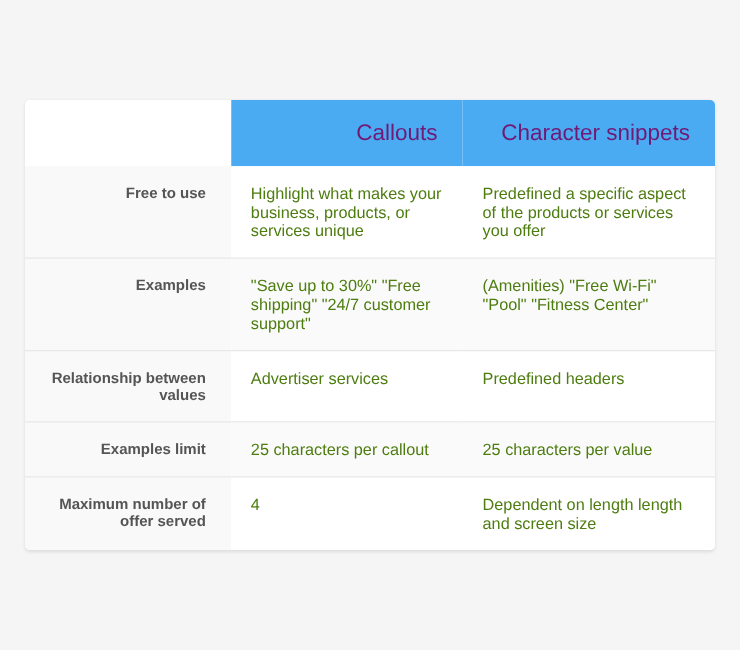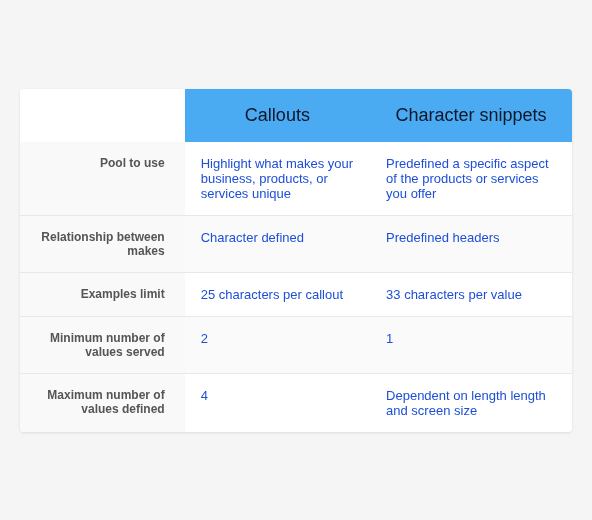--- a/index.html
+++ b/index.html
@@ -26,24 +26,24 @@
       box-shadow: 0 1px 3px rgba(0,0,0,0.1);
     }
 
     table {
       width: 100%;
       border-collapse: collapse;
     }
 
     thead tr th {
       padding: 16px 20px;
-      text-align: center;
+      text-align: right;
       font-size: 18px;
       font-weight: 500;
-      color: #0f172a;
+      color: #701a75;
       vertical-align: top;
     }
 
     th.col-label {
       background: white;
       width: 175px;
     }
 
     th.col-callouts {
       background: #4AABF2;
@@ -51,21 +51,21 @@
     }
 
     th.col-snippets {
       background: #4AABF2;
       width: 217px;
     }
 
     tbody tr td {
       padding: 14px 16px;
       font-size: 13px;
-      color: #1d4ed8;
+      color: #4d7c0f;
       vertical-align: top;
       border-bottom: 1px solid #e8e8e8;
     }
 
     tbody tr:last-child td {
       border-bottom: none;
     }
 
     td.row-label {
       font-weight: bold;
@@ -99,39 +99,39 @@
   <table>
     <thead>
       <tr>
         <th class="col-label"></th>
         <th class="col-callouts">Callouts</th>
         <th class="col-snippets">Character snippets</th>
       </tr>
     </thead>
     <tbody id="table-body">
     <tr>
-          <td class="row-label">Pool to use</td>
+          <td class="row-label">Free to use</td>
           <td class="col-callouts-data">Highlight what makes your business, products, or services unique</td>
           <td class="col-snippets-data">Predefined a specific aspect of the products or services you offer</td>
         </tr>
         <tr>
-          <td class="row-label">Relationship between makes</td>
-          <td class="col-callouts-data">Character defined</td>
+          <td class="row-label">Examples</td>
+          <td class="col-callouts-data">"Save up to 30%" "Free shipping" "24/7 customer support"</td>
+          <td class="col-snippets-data">(Amenities) "Free Wi-Fi" "Pool" "Fitness Center"</td>
+        </tr>
+        <tr>
+          <td class="row-label">Relationship between values</td>
+          <td class="col-callouts-data">Advertiser services</td>
           <td class="col-snippets-data">Predefined headers</td>
         </tr>
         <tr>
           <td class="row-label">Examples limit</td>
           <td class="col-callouts-data">25 characters per callout</td>
-          <td class="col-snippets-data">33 characters per value</td>
+          <td class="col-snippets-data">25 characters per value</td>
         </tr>
         <tr>
-          <td class="row-label">Minimum number of values served</td>
-          <td class="col-callouts-data">2</td>
-          <td class="col-snippets-data">1</td>
-        </tr>
-        <tr>
-          <td class="row-label">Maximum number of values defined</td>
+          <td class="row-label">Maximum number of offer served</td>
           <td class="col-callouts-data">4</td>
           <td class="col-snippets-data">Dependent on length length and screen size</td>
         </tr>
       </tbody>
   </table>
 </div>
 
 </body></html>

